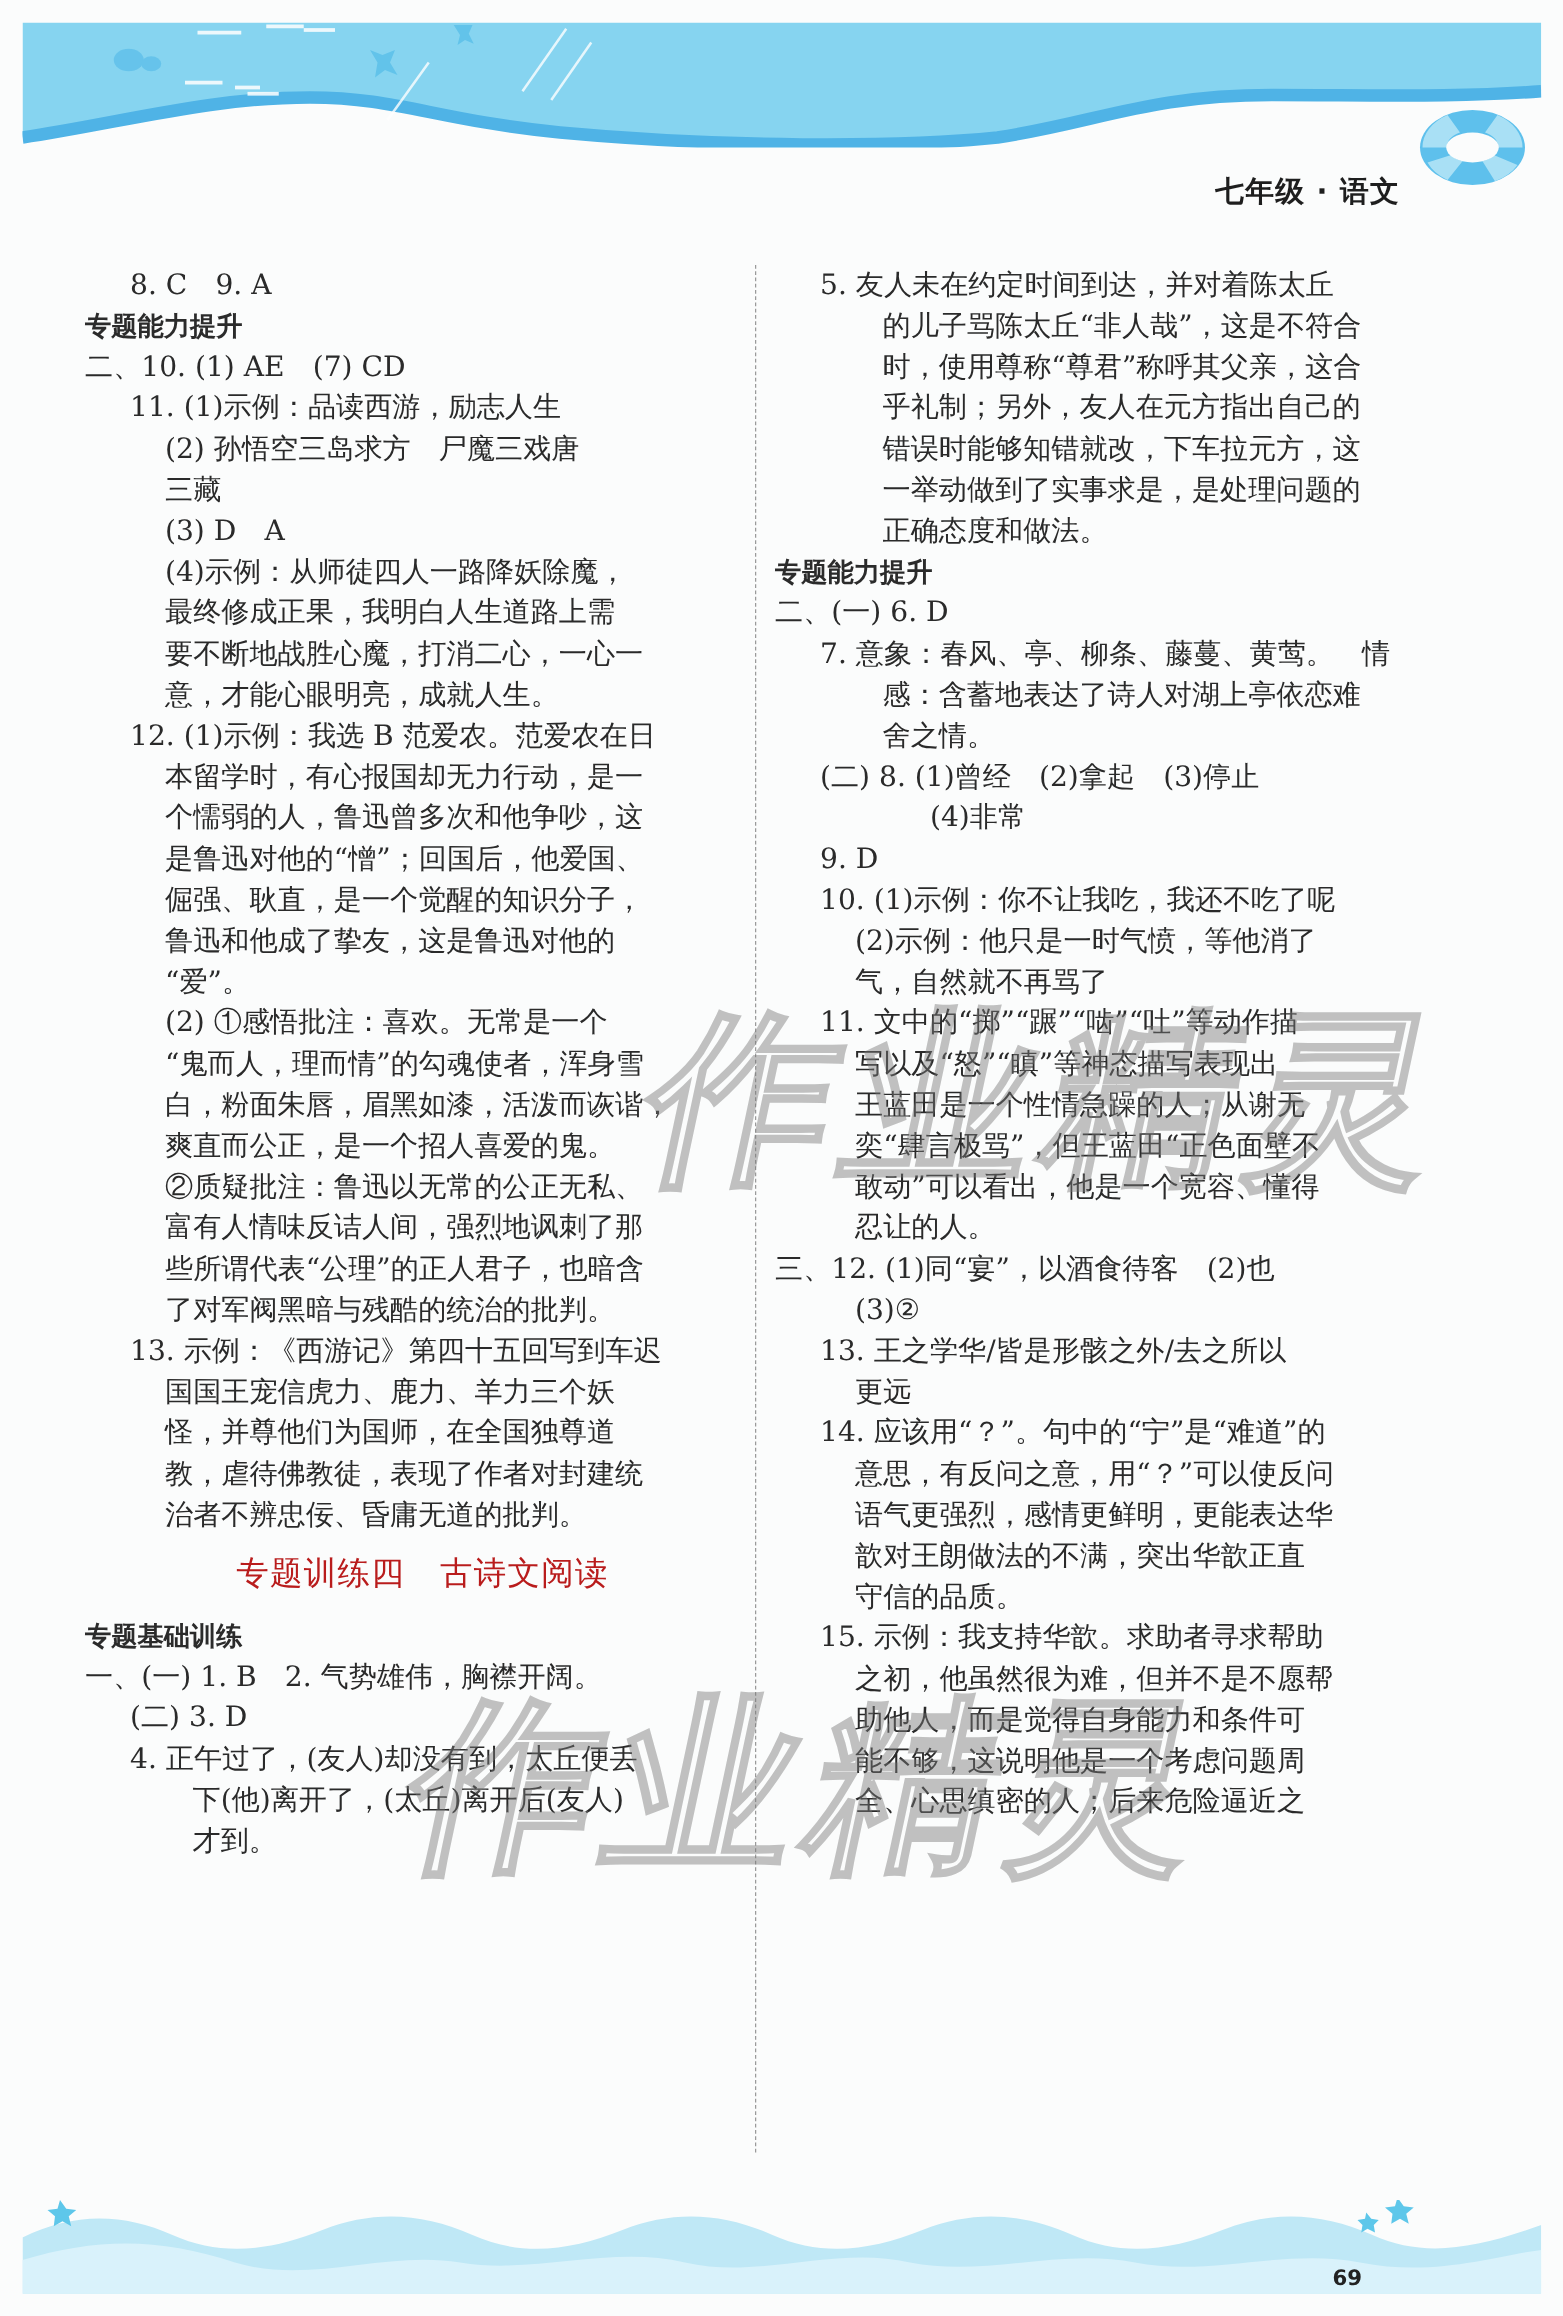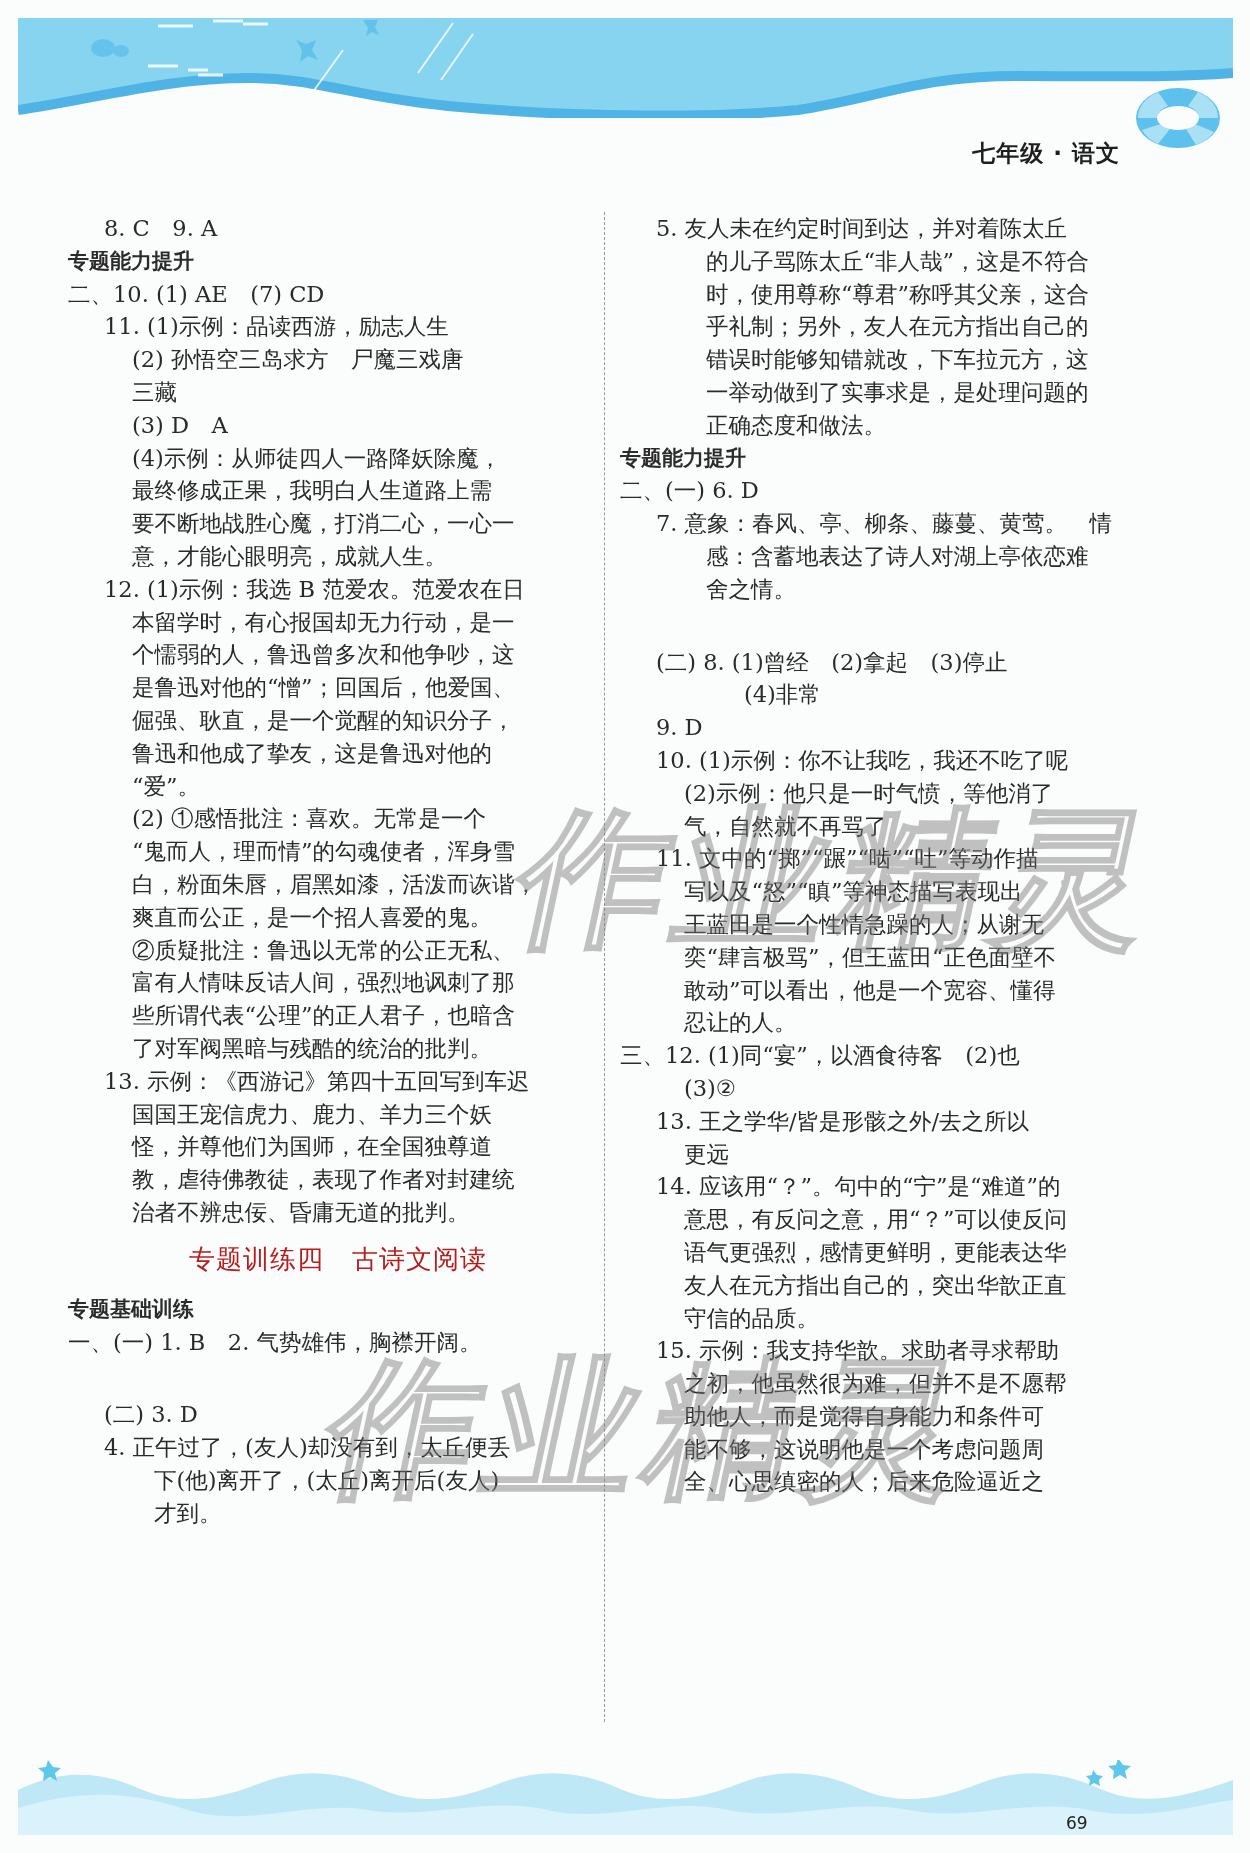--- a/index.html
+++ b/index.html
@@ -23,37 +23,37 @@
   .col.left { left:68px; width:520px; }
   .col.right { left:620px; width:520px; }
   .divider {
     position:absolute; left:604px; top:212px; width:0; height:1510px;
     border-left:1.5px dashed #9a9a9a;
   }
   .ln { white-space:nowrap; height:32.8px; }
   .i0 { padding-left:0; }
   .i1 { padding-left:36px; }
   .i2 { padding-left:64px; }
-  .i3 { padding-left:36px;margin-top:40px; }
+  .i3 { padding-left:36px; }
   .i4 { padding-left:86px; }
   .i5 { padding-left:124px; }
   .heading {
     font-family:"DejaVu Sans", sans-serif; font-weight:bold; font-size:21px;
     height:32.8px; line-height:32.8px; color:#2b2b2b;
   }
   .section-title {
     font-family:"DejaVu Sans", sans-serif; font-size:26px; color:#b91c1c;
     text-align:center; height:64px; line-height:60px; letter-spacing:1px;
     padding-left:20px;
   }
   .section-title span + span { margin-left:28px; }
   .footer-band { position:absolute; left:18px; top:1760px; width:1215px; height:75px; }
   .page-number {
     position:absolute; left:1066px; top:1813px;
-    font-family:"DejaVu Sans", sans-serif; font-size:17px; color:#222;
+    font-family:"DejaVu Sans", sans-serif; font-size:17px; color:#222;font-weight:bold;
   }
   .watermark {
     position:absolute; font-family:"DejaVu Sans", sans-serif; font-weight:bold;
     font-size:150px; color:transparent; -webkit-text-stroke:2px rgba(120,120,120,0.45);
     transform:skewX(-12deg); pointer-events:none; letter-spacing:10px;
   }
 </style>
 </head>
 <body>
 
@@ -171,21 +171,21 @@
       <div class="ln i2">奕“肆言极骂”，但王蓝田“正色面壁不</div>
       <div class="ln i2">敢动”可以看出，他是一个宽容、懂得</div>
       <div class="ln i2">忍让的人。</div>
       <div class="ln i0">三、12. (1)同“宴”，以酒食待客　(2)也</div>
       <div class="ln i2">(3)②</div>
       <div class="ln i1">13. 王之学华/皆是形骸之外/去之所以</div>
       <div class="ln i2">更远</div>
       <div class="ln i1">14. 应该用“？”。句中的“宁”是“难道”的</div>
       <div class="ln i2">意思，有反问之意，用“？”可以使反问</div>
       <div class="ln i2">语气更强烈，感情更鲜明，更能表达华</div>
-      <div class="ln i2">友人在元方指出自己的，突出华歆正直</div>
+      <div class="ln i2">歆对王朗做法的不满，突出华歆正直</div>
       <div class="ln i2">守信的品质。</div>
       <div class="ln i1">15. 示例：我支持华歆。求助者寻求帮助</div>
       <div class="ln i2">之初，他虽然很为难，但并不是不愿帮</div>
       <div class="ln i2">助他人，而是觉得自身能力和条件可</div>
       <div class="ln i2">能不够，这说明他是一个考虑问题周</div>
       <div class="ln i2">全、心思缜密的人；后来危险逼近之</div>
     </div>
 </div>
 
 <div class="watermark" style="left:520px; top:780px;">作业精灵</div>

